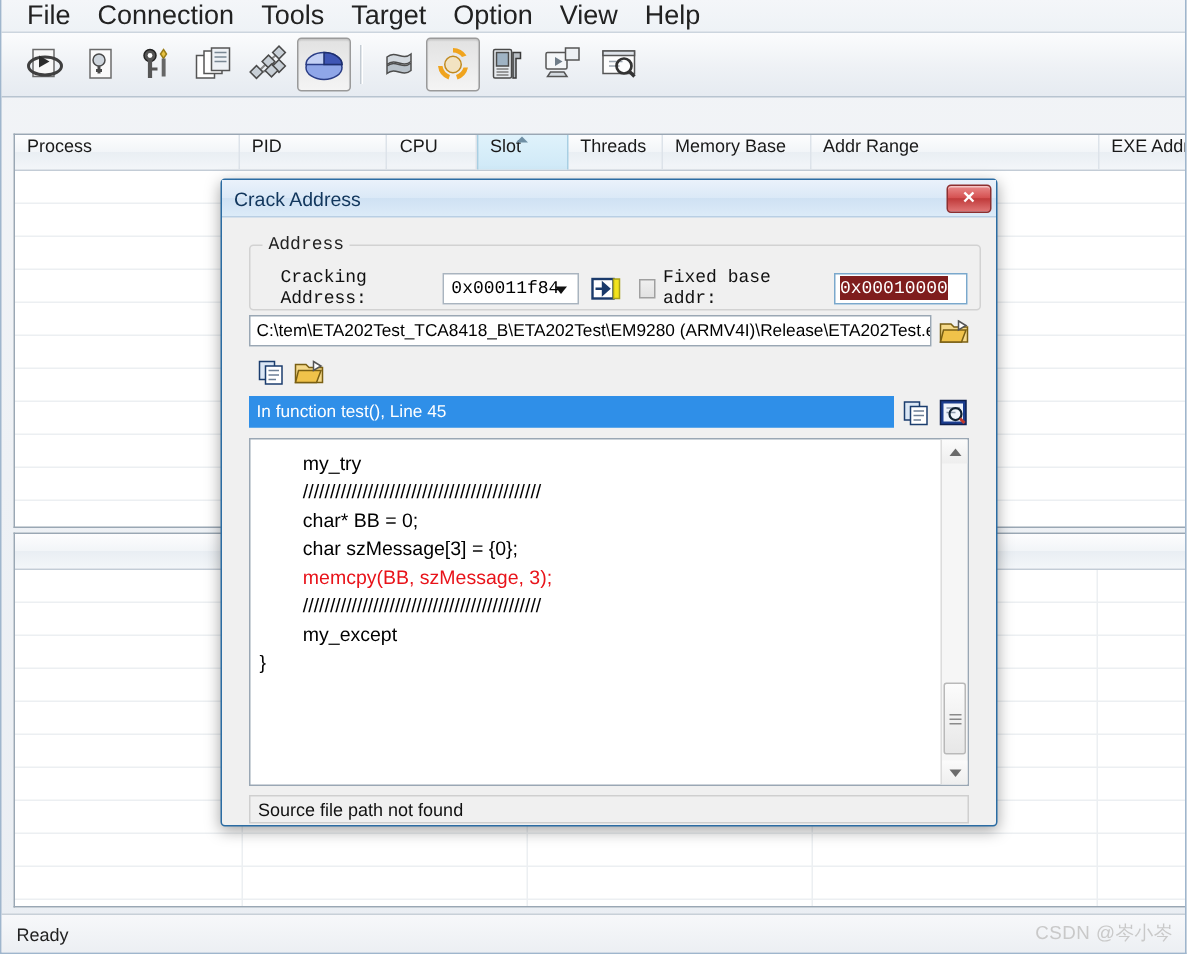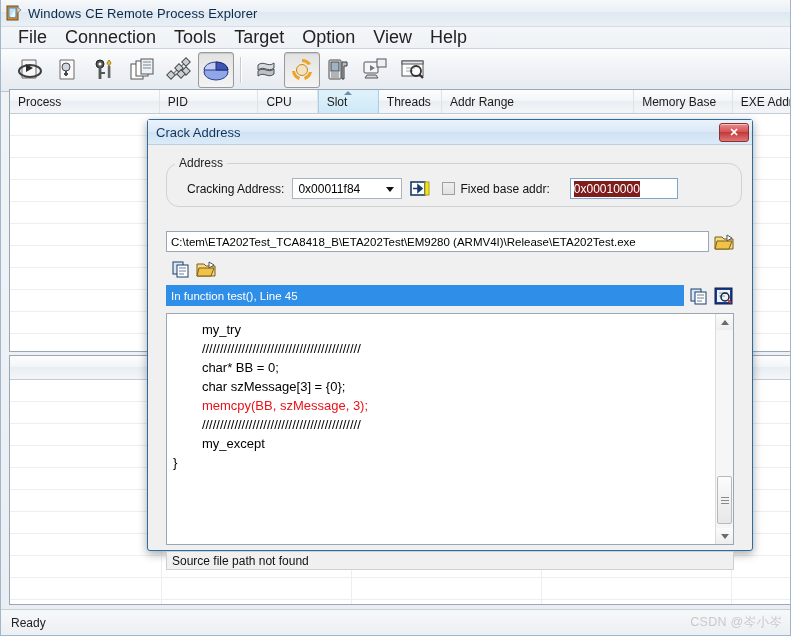--- a/index.html
+++ b/index.html
@@ -86,21 +86,21 @@
   #pane-top{left:8px;top:89px;right:0px;width:783px;height:263px;border-right:none;}
   #pane-bottom{left:8px;top:355px;width:783px;height:250px;border-right:none;}
 
   .col-header{
     height:24px;display:flex;
     background:linear-gradient(to bottom,#fdfdfe 0%,#f2f5f8 48%,#e9eef3 49%,#f3f6f9 100%);
     border-bottom:1px solid #c3ccd6;
     box-sizing:border-box;
   }
   .col{
-    display:flex;align-items:center;
+    display:flex;
     padding-left:8px;
     font-size:12px;color:#1a1a1a;
     border-right:1px solid #dde3ea;
     box-sizing:border-box;
     position:relative;
     white-space:nowrap;overflow:hidden;
   }
   .col.sorted{
     background:linear-gradient(to bottom,#dff2fb 0%,#cfe9f7 100%);
     border-left:1px solid #a8cfe3;
@@ -127,21 +127,21 @@
     box-sizing:border-box;
     padding:0 10px;
   }
   .status-text{font-size:12px;color:#222;}
   .watermark{
     margin-left:auto;font-size:12.5px;color:#c9c9c9;letter-spacing:.3px;
   }
 
   
   .dialog{
-    position:absolute;left:146px;top:119px;width:606px;height:432px;
+    position:absolute;left:146px;top:119px;width:518px;height:432px;
     background:#f0f0f0;
     border:1px solid #2b6ca3;
     border-radius:3px;
     box-shadow:0 3px 10px rgba(0,0,0,.35);
     box-sizing:border-box;
   }
   .dlg-titlebar{
     height:25px;
     background:linear-gradient(to bottom,#eaf2fb 0%,#dbe9f7 49%,#cfe1f3 50%,#dcebf8 100%);
     display:flex;align-items:center;
@@ -157,25 +157,26 @@
     border:1px solid #8d2f2f;border-radius:3px;
     display:flex;align-items:center;justify-content:center;
     color:#fff;font-size:11px;font-weight:bold;line-height:1;
     box-shadow:inset 0 1px 0 rgba(255,255,255,.5);
   }
   .dlg-body{position:relative;padding:8px 10px;height:calc(100% - 25px);box-sizing:border-box;}
 
   .groupbox{
     position:relative;
     border:1px solid #d2d2d2;
-    border-radius:13px;
-    margin:10px 0 24px 8px;
+    border-radius:3px;
+    margin:10px 0 3px 8px;
     padding:14px 8px 10px 8px;
     height:44px;
     box-sizing:border-box;
+    font-family:Liberation Mono, monospace;
   }
   .group-label{
     position:absolute;top:-8px;left:8px;background:#f0f0f0;padding:0 4px;
     font-size:12px;color:#222;
   }
   .row-flex{display:flex;align-items:center;}
   .lbl{font-size:12px;color:#111;}
 
   .combo{
     width:110px;height:21px;
@@ -266,31 +267,20 @@
     background:#f0f0f0;border:1px solid #cfcfcf;
     display:flex;align-items:center;padding-left:5px;
     font-size:12px;color:#111;box-sizing:border-box;
   }
 </style>
 </head>
 <body>
 
 <div id="app">
 
-  <div class="titlebar">
-    <div class="title-icon">
-      <svg width="16" height="16" viewBox="0 0 16 16">
-        <rect x="1" y="1" width="11" height="14" fill="#c98a3a" stroke="#7a4d15"></rect>
-        <rect x="3" y="3" width="7" height="9" fill="#bfe3f2" stroke="#5e8fa8"></rect>
-        <path d="M4 12 L9 12 L9 5 Z" fill="#eef8fd"></path>
-        <path d="M11 2 L15 5 L11 8 Z" fill="#d9d9d9" stroke="#8a8a8a"></path>
-      </svg>
-    </div>
-    <div class="title-text">Windows CE Remote Process Explorer</div>
-  </div>
 
   <div class="menubar">
     <div class="menu-item">File</div>
     <div class="menu-item">Connection</div>
     <div class="menu-item">Tools</div>
     <div class="menu-item">Target</div>
     <div class="menu-item">Option</div>
     <div class="menu-item">View</div>
     <div class="menu-item">Help</div>
   </div>
@@ -401,25 +391,25 @@
       <div class="col" style="width:60px">
           <span>CPU</span>
         </div>
       <div class="col sorted" style="width:62px">
         <span class="sort-arrow"></span>
         <span>Slot</span>
       </div>
       <div class="col" style="width:64px">
           <span>Threads</span>
         </div>
+      <div class="col" style="width:100px">
+          <span>Memory Base</span>
+        </div>
       <div class="col" style="width:195px">
           <span>Addr Range</span>
-        </div>
-      <div class="col" style="width:100px">
-          <span>Memory Base</span>
         </div>
       <div class="col" style="width:60px">
           <span>EXE Addr</span>
         </div>
     </div>
     <div class="rows">
       <div class="grow"></div>
       <div class="grow"></div>
       <div class="grow"></div>
       <div class="grow"></div>

